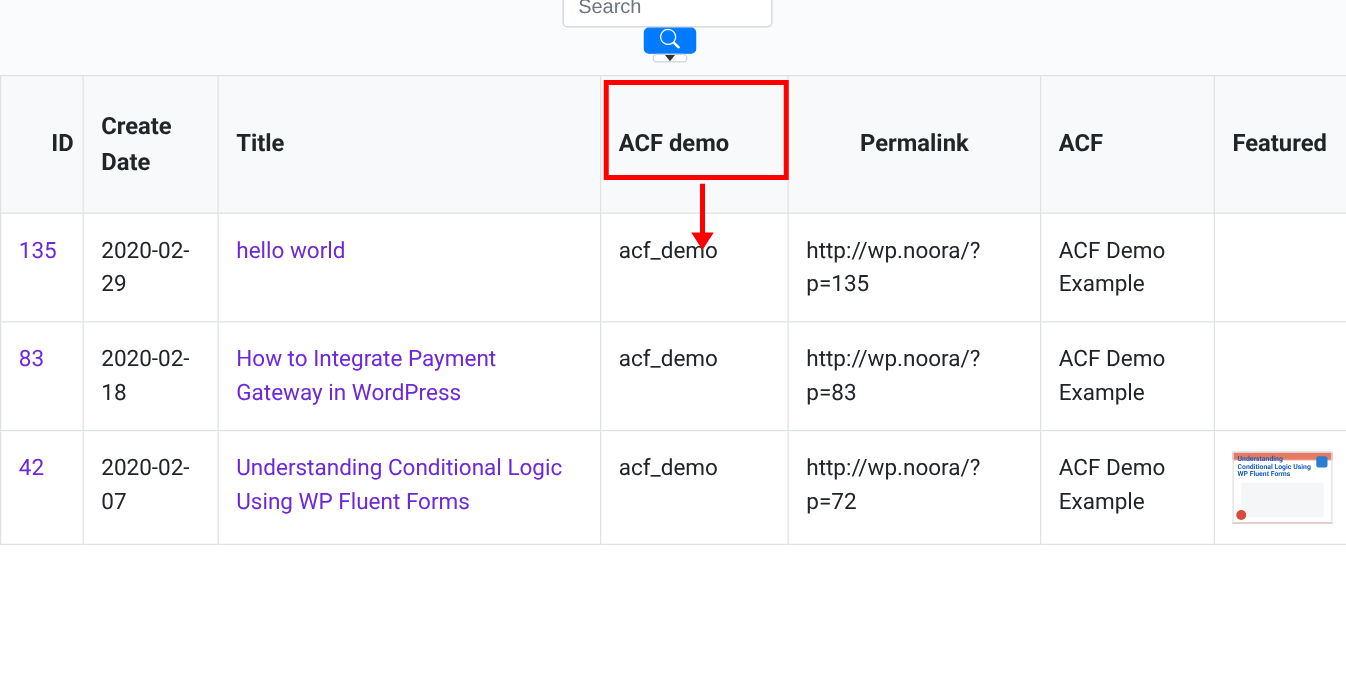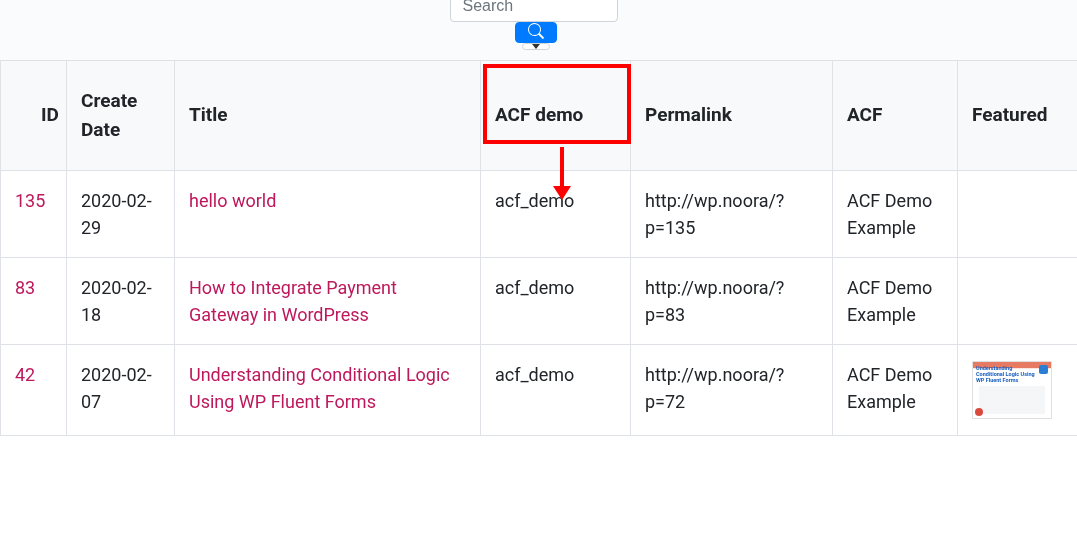--- a/index.html
+++ b/index.html
@@ -95,25 +95,25 @@
       font-weight: 700;
       color: #212529;
       font-size: 19px;
       vertical-align: middle;
       height: 110px;
     }
     table.data-table th.col-id { width: 66px; padding-left: 40px; }
     table.data-table th.col-date { width: 108px; }
     table.data-table th.col-title { width: 306px; }
     table.data-table th.col-acfdemo { width: 150px; }
-    table.data-table th.col-permalink { width: 202px; }
-    table.data-table th.col-acf { width: 125px; margin-left: 12px; }
+    table.data-table th.col-permalink { width: 202px; text-align: center; }
+    table.data-table th.col-acf { width: 139px; margin-left: 12px; }
     table.data-table th.col-featured { width: 120px; }
     .link {
-      color: #be185d;
+      color: #6d28d9;
       text-decoration: none;
       cursor: pointer;
       text-align: center;
     }
     .thumb {
       width: 80px;
       height: 58px;
       background: linear-gradient(to bottom, #e67a63 0%, #e67a63 10%, #ffffff 12%, #ffffff 100%);
       border: 1px solid #e0e0e0;
       position: relative;

